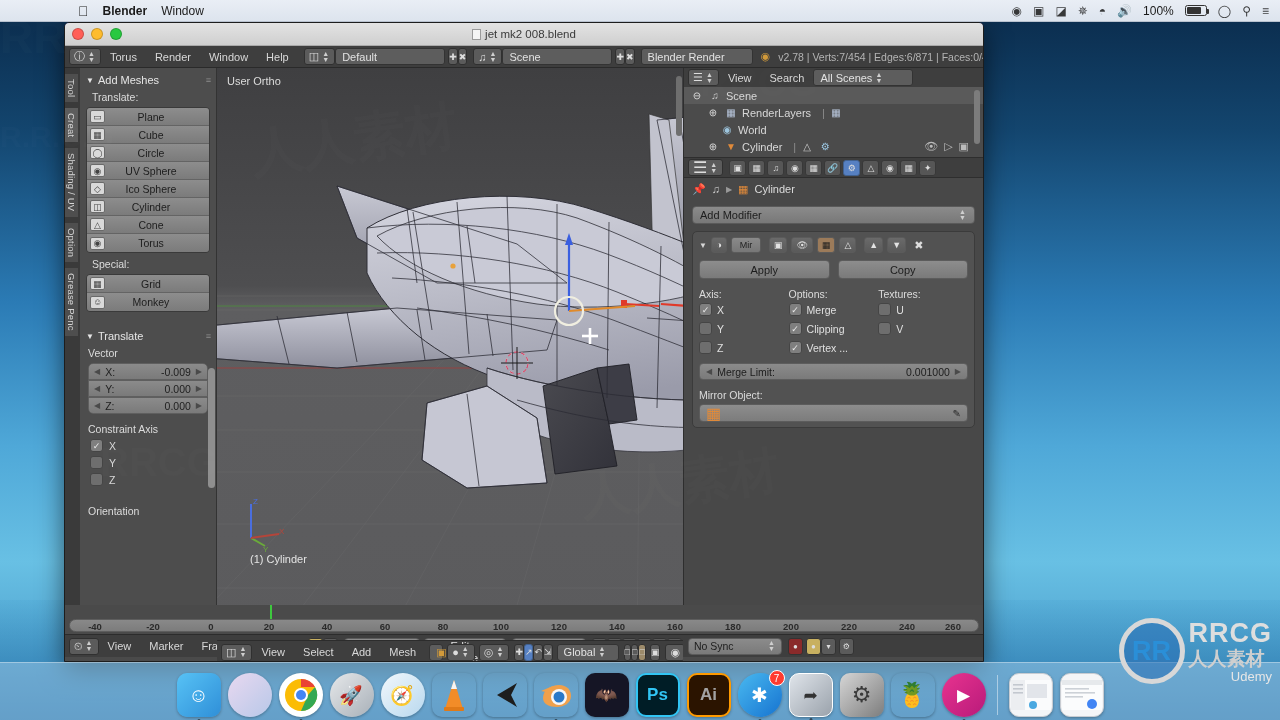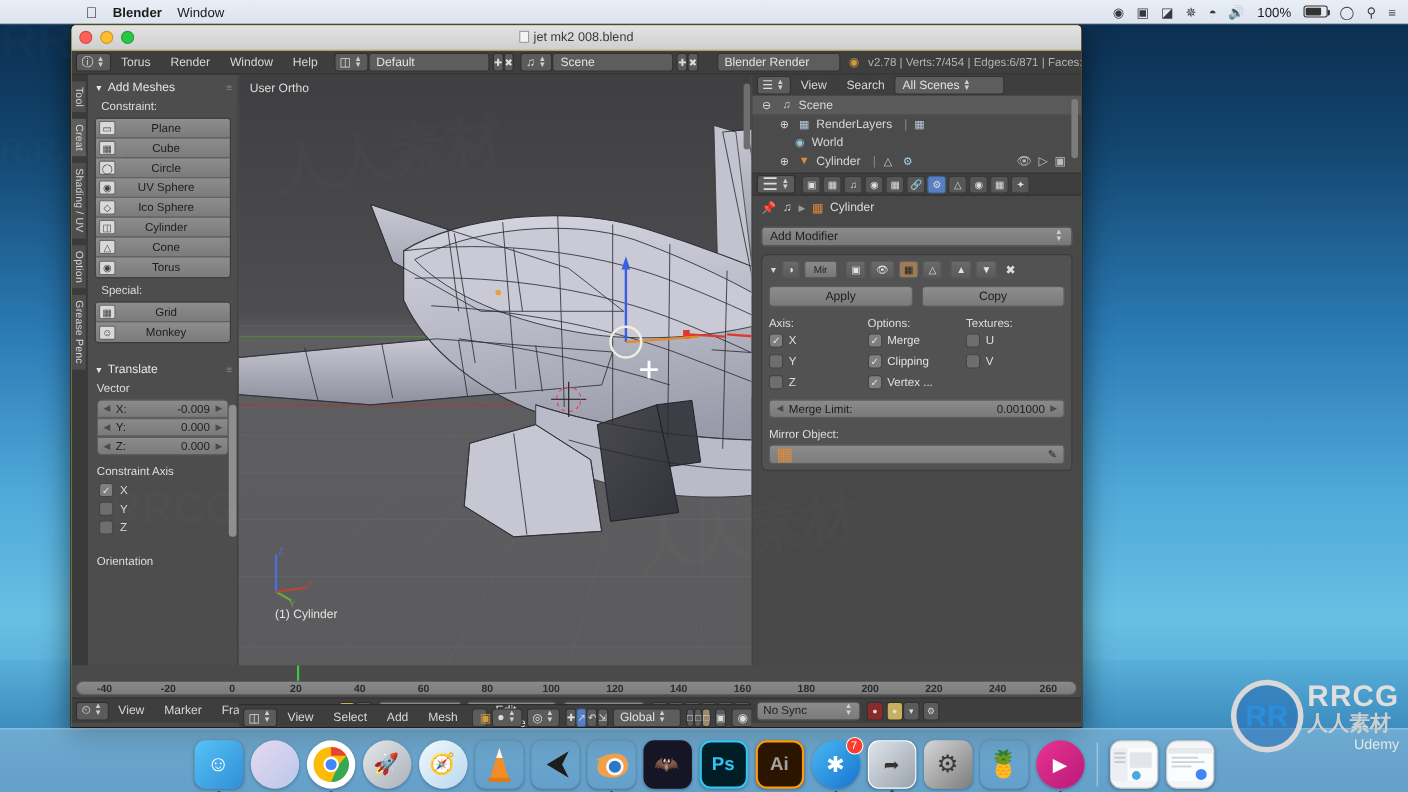--- a/index.html
+++ b/index.html
@@ -23,21 +23,21 @@
   #macbar .mi.bold { font-weight:bold; }
   #macbar .right { margin-left:auto; display:flex; align-items:center; gap:11px; margin-right:11px; }
   #macbar .right .ic { font-size:12px; opacity:.85; }
   #macbar .right .pct { font-size:12px; }
   .batt { width:22px;height:11px;border:1px solid #333;border-radius:2.5px;position:relative;display:inline-block; }
   .batt:after{content:"";position:absolute;right:-3px;top:3px;width:2px;height:5px;background:#333;border-radius:0 1px 1px 0;}
   .batt i{position:absolute;left:1px;top:1px;bottom:1px;width:14px;background:#333;border-radius:1px;}
 
   
   #bwin { position:absolute; left:64px; top:22px; width:920px; height:640px;
-    background:#fde047; border:1px solid #1d1d1d; border-radius:5px 5px 0 0;
+    background:#1d4ed8; border:1px solid #1d1d1d; border-radius:5px 5px 0 0;
     overflow:hidden; box-shadow:0 8px 26px rgba(0,0,0,.55); z-index:20; }
 
   
   #titlebar { height:23px; background:linear-gradient(180deg,#e3e3e3,#cfcfcf);
     border-bottom:1px solid #a9a9a9; display:flex; align-items:center;
     position:relative; font-size:11.5px; color:#3a3a3a; }
   .tl { width:12px;height:12px;border-radius:50%;margin-left:7px;border:1px solid rgba(0,0,0,.2); }
   .tl.r{background:#ff5f57;} .tl.y{background:#febc2e;} .tl.g{background:#28c840;}
   #titlebar .tname { position:absolute; left:0; right:0; text-align:center; }
   #titlebar .docico { display:inline-block;width:9px;height:11px;background:#f4f4f4;
@@ -236,21 +236,21 @@
     <span class="bw-menu">Window</span>
     <span class="bw-menu">Help</span>
     <span class="bw-btn" style="margin-left:6px">◫<span class="spin">▲<br>▼</span></span>
     <span class="bw-field">Default</span>
     <span class="sq" style="margin-left:3px">✚</span>
     <span class="sq">✖</span>
     <span class="bw-btn" style="margin-left:6px">♫<span class="spin">▲<br>▼</span></span>
     <span class="bw-field">Scene</span>
     <span class="sq" style="margin-left:3px">✚</span>
     <span class="sq">✖</span>
-    <span class="bw-field" style="margin-left:17px;min-width:112px">Blender Render</span>
+    <span class="bw-field" style="margin-left:6px;min-width:112px">Blender Render</span>
     <span style="margin-left:8px;font-size:11px;color:#d29a3a">◉</span>
     <span id="bstats">v2.78 | Verts:7/454 | Edges:6/871 | Faces:0/416 | Tris:823 | Mem:20.95M | Cylinder</span>
   </div>
 
   <div id="bbody">
 
     <div id="vtabs">
       <div class="vtab">Tool</div>
       <div class="vtab on">Creat</div>
       <div class="vtab">Shading / UV</div>
@@ -258,21 +258,21 @@
       <div class="vtab">Grease Penc</div>
     </div>
 
     <div id="toolpanel">
       <div class="ppanel">
         <div class="ptitle">
           <span class="tri">▼</span>
           <span>Add Meshes</span>
           <span class="grip">≡</span>
         </div>
-        <div class="plabel">Constraint:</div>
+        <div class="plabel">Translate:</div>
         <div class="prim-list">
           <div class="prim">
               <span class="pi">▭</span>
               <span class="pl">Plane</span>
             </div>
           <div class="prim">
               <span class="pi">▦</span>
               <span class="pl">Cube</span>
             </div>
           <div class="prim">

